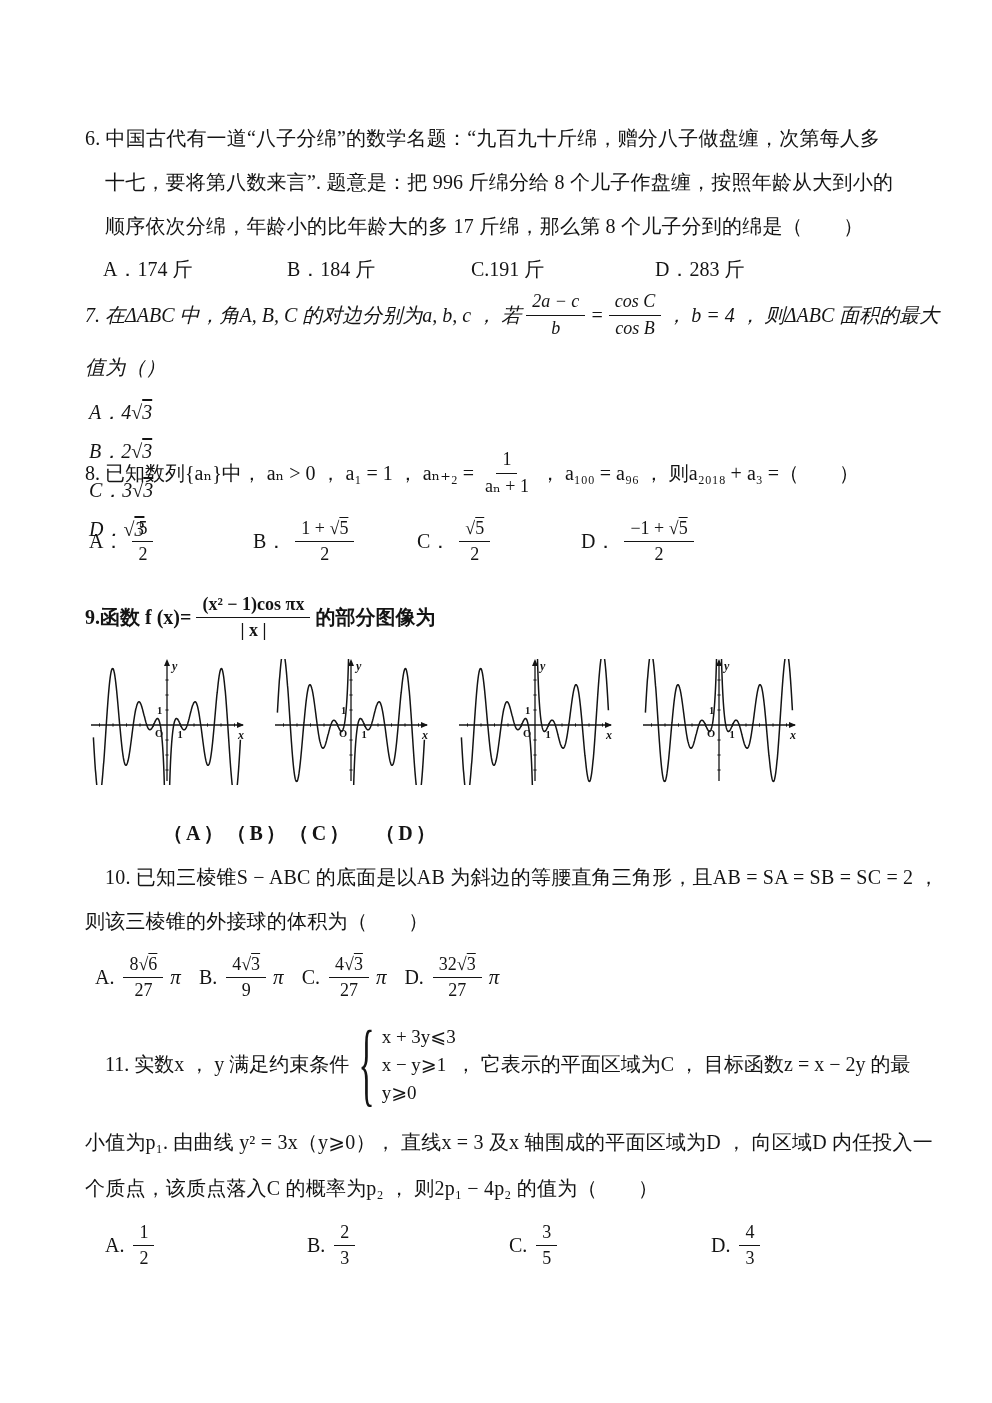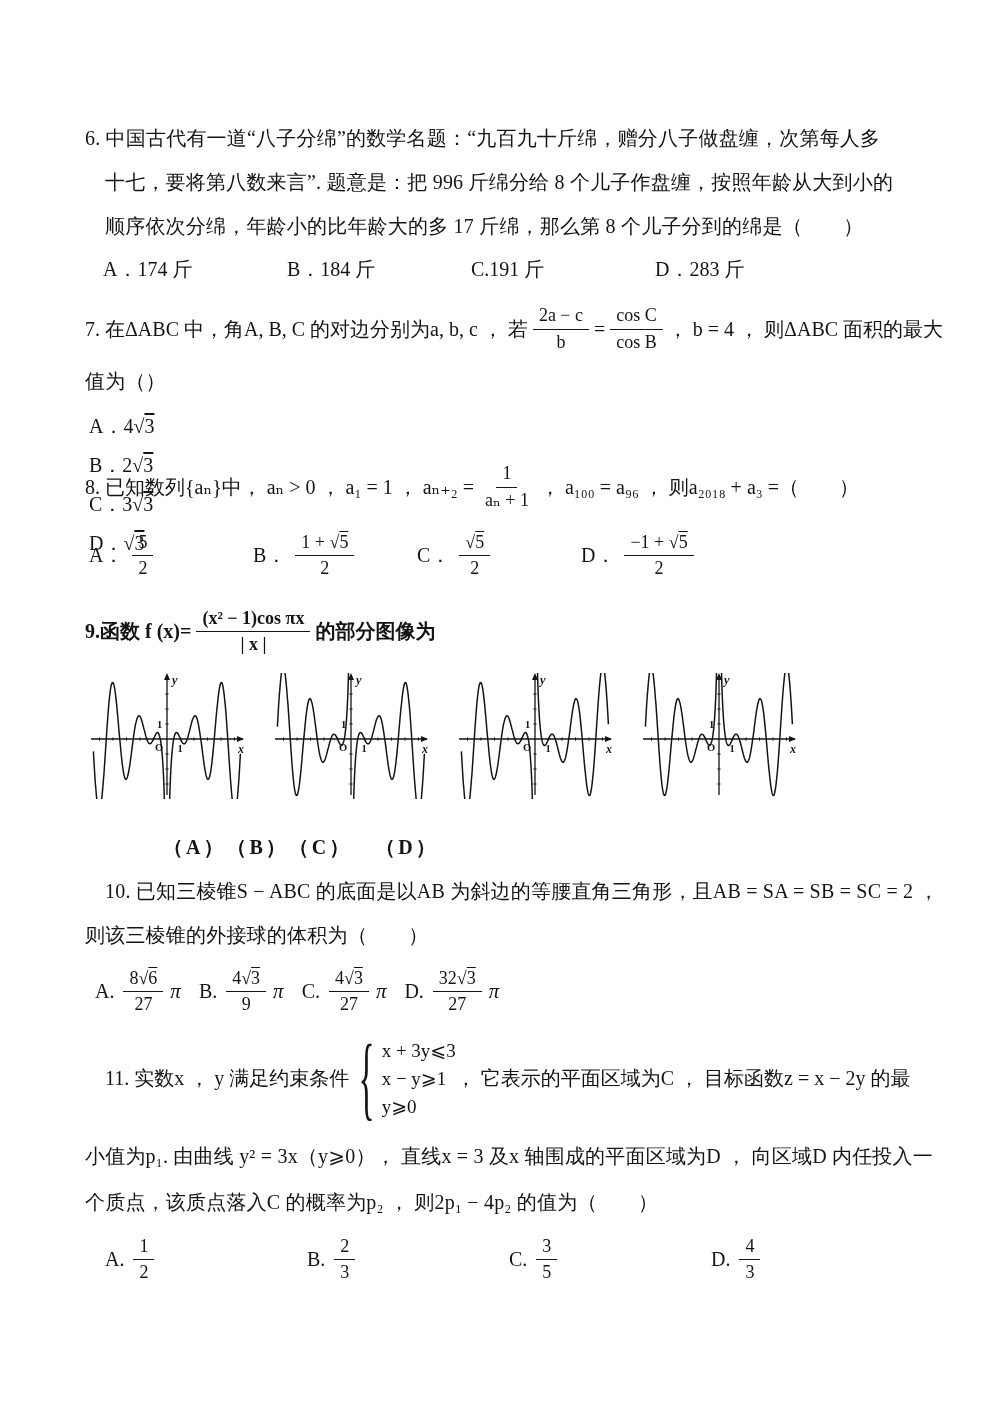--- a/index.html
+++ b/index.html
@@ -22,21 +22,21 @@
   .frac .den { padding:1px 6px 0; }
   .ol { text-decoration:overline; }
 
   .opts { display:flex; white-space:nowrap;gap:12px; }
   .opt  { display:inline-flex; align-items:center; white-space:nowrap; }
   .opt .lbl { margin-right:4px; }
 
   .q6-opts  { margin:8px 0 0 18px; }
   .q6-opts .opt { width:172px; }
 
-  .q7 { margin-top:16px; }
+  .q7 { margin-top:2px;font-style:italic; }
   .q7 .row { min-height:60px; }
   .q7-l2 { line-height:44px; }
   .q7-opts { margin:10px 0 0 4px; height:30px;flex-direction:column; }
   .q7-opts .opt { width:150px; }
 
   .q8 { margin-top:12px; }
   .q8 .row { min-height:64px; }
   .q8-opts { margin:12px 0 0 4px; }
   .q8-opts .opt { width:152px; }
 

